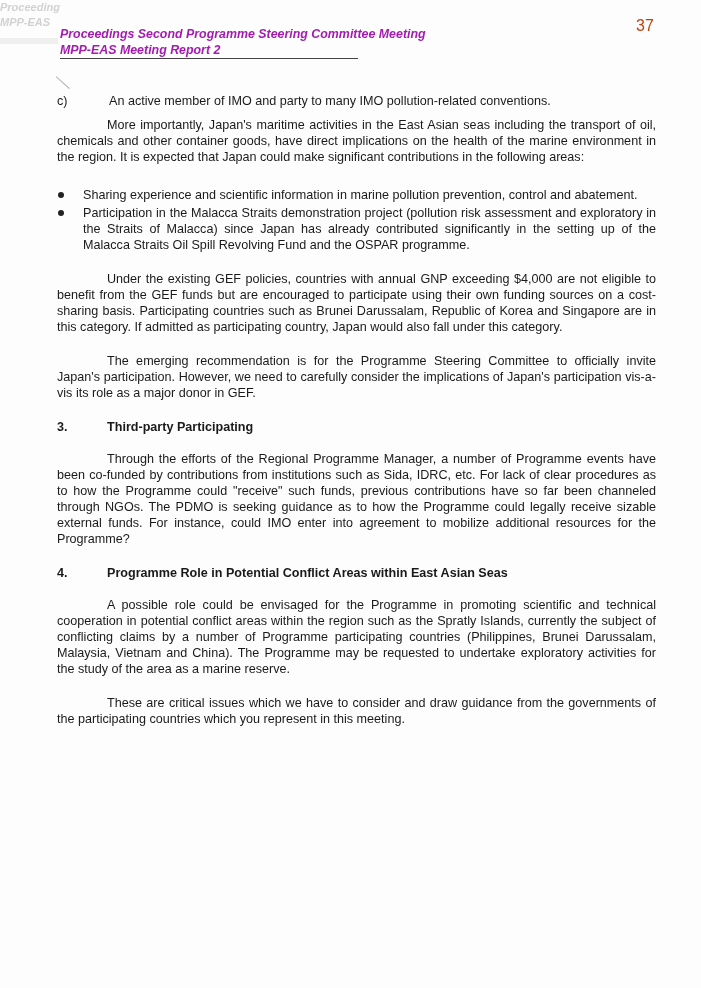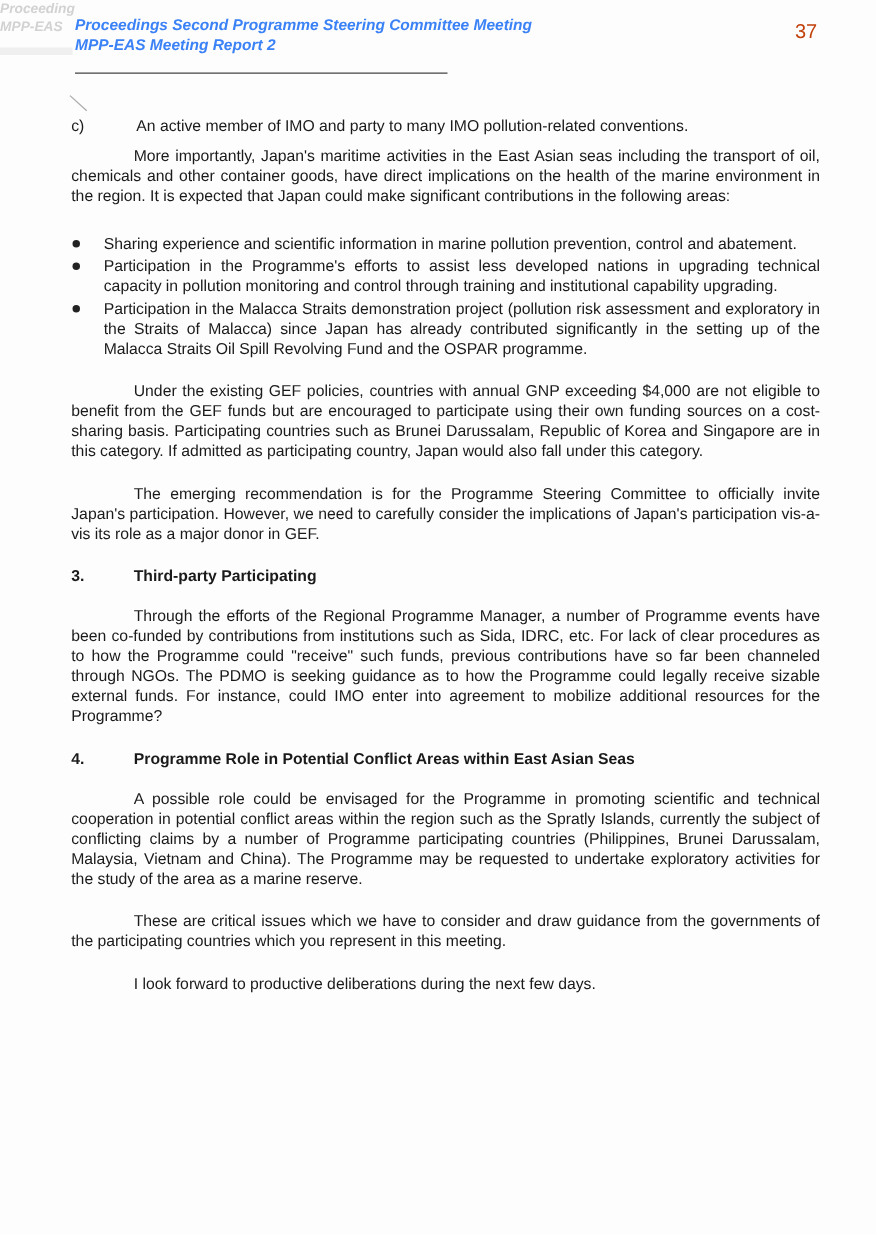--- a/index.html
+++ b/index.html
@@ -10,23 +10,23 @@
     color: #1a1a1a;
     position: relative;
   }
   .bleed {
     position: absolute; left: 0; top: 0; width: 60px; height: 44px;
     color: #d2d2d2; font-style: italic; font-weight: bold; font-size: 11px;
     line-height: 15px; overflow: hidden; white-space: nowrap;
   }
   .bleed .shadow { position:absolute; left:0; top:38px; width:58px; height:6px; background:#efefef; }
   .header {
-    position: absolute; left: 60px; top: 12px;
+    position: absolute; left: 60px; top: 26px;
     font-style: italic; font-weight: bold; font-size: 12.4px; line-height: 16px;
-    color: #3b82f6;
+    color: #a21caf;
   }
   .pagenum {
     position: absolute; left: 636px; top: 17px; font-size: 16px; color: #c2410c;
   }
   .rule {
     position: absolute; left: 60px; top: 58px; width: 298px; height: 1px;
     background: #444;
   }
   .tick {
     position:absolute; left:56px; top:76px; width:18px; height:1px; background:#aaa;
@@ -71,33 +71,31 @@
 <div class="body">
   <div class="item-c">
     <span class="lbl">c)</span>
     <span>An active member of IMO and party to many IMO pollution-related conventions.</span>
   </div>
 
   <p class="indent" style="margin-top:8px">More importantly, Japan's maritime activities in the East Asian seas including the transport of oil, chemicals and other container goods, have direct implications on the health of the marine environment in the region.  It is expected that Japan could make significant contributions in the following areas:</p>
 
   <ul class="bullets" style="margin-top:22px">
     <li><span class="dot"></span><span>Sharing experience and scientific information in marine pollution prevention, control and abatement.</span></li>
-    <li><span class="dot"></span><span>Participation in the Programme's efforts to assist less developed nations in upgrading technical capacity in pollution monitoring and control through training and institutional capability upgrading.</span></li>
     <li><span class="dot"></span><span>Participation in the Malacca Straits demonstration project (pollution risk assessment and exploratory in the Straits of Malacca) since Japan has already contributed significantly in the setting up of the Malacca Straits Oil Spill Revolving Fund and the OSPAR programme.</span></li>
   </ul>
 
   <p class="indent" style="margin-top:18px">Under the existing GEF policies, countries with annual GNP exceeding $4,000 are not eligible to benefit from the GEF funds but are encouraged to participate using their own funding sources on a cost-sharing basis.  Participating countries such as Brunei Darussalam, Republic of Korea and Singapore are in this category.  If admitted as participating country, Japan would also fall under this category.</p>
   <p class="indent" style="margin-top:18px">The emerging recommendation is for the Programme Steering Committee to officially invite Japan's participation.  However, we need to carefully consider the implications of Japan's participation vis-a-vis its role as a major donor in GEF.</p>
 
   <h3 style="margin-top:18px">
     <span class="num">3.</span>
     <span>Third-party Participating</span>
   </h3>
   <p class="indent" style="margin-top:16px">Through the efforts of the Regional Programme Manager, a number of Programme events have been co-funded by contributions from institutions such as Sida, IDRC, etc.  For lack of clear procedures as to how the Programme could "receive" such funds, previous contributions have so far been channeled through NGOs.  The PDMO is seeking guidance as to how the Programme could legally receive sizable external funds.  For instance, could IMO enter into agreement to mobilize additional resources for the Programme?</p>
 
   <h3 style="margin-top:18px">
     <span class="num">4.</span>
     <span>Programme Role in Potential Conflict Areas within East Asian Seas</span>
   </h3>
   <p class="indent" style="margin-top:16px">A possible role could be envisaged for the Programme in promoting scientific and technical cooperation in potential conflict areas within the region such as the Spratly Islands, currently the subject of conflicting claims by a number of Programme participating countries (Philippines, Brunei Darussalam, Malaysia, Vietnam and China).  The Programme may be requested to undertake exploratory activities for the study of the area as a marine reserve.</p>
   <p class="indent" style="margin-top:18px">These are critical issues which we have to consider and draw guidance from the governments of the participating countries which you represent in this meeting.</p>
-  <p class="indent" style="margin-top:18px">I look forward to productive deliberations during the next few days.</p>
 </div>
 
 </body></html>

